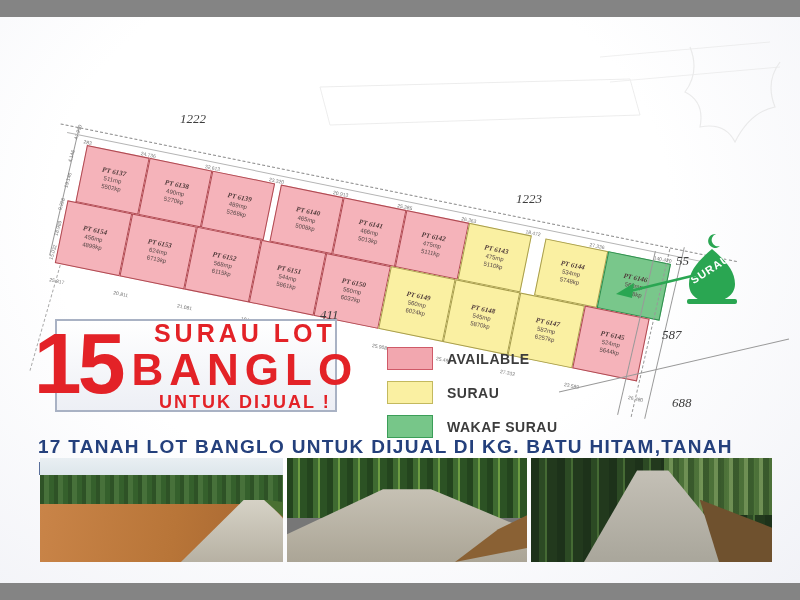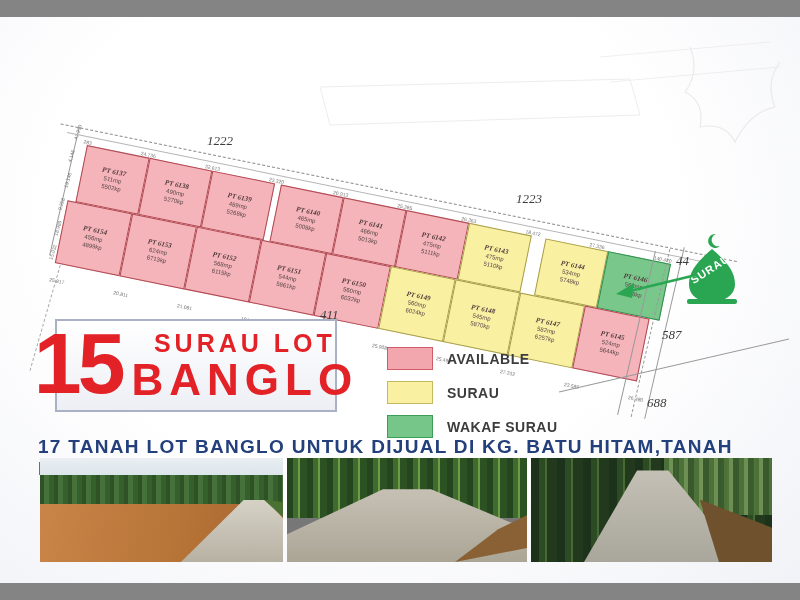--- a/index.html
+++ b/index.html
@@ -243,46 +243,47 @@
           <span>26.480</span>
         </div>
     </div>
 
     <div class="r-line" style="left:636px;top:232px;height:168px;transform:rotate(13deg);"></div>
     <div class="r-dash" style="left:650px;top:230px;height:172px;transform:rotate(13deg);"></div>
     <div class="r-line" style="left:664px;top:228px;height:176px;transform:rotate(13deg);"></div>
     <div class="x-line" style="left:556px;top:348px;width:236px;transform:rotate(-13deg);"></div>
 
     <div id="road-labels">
-        <span class="road-label" style="left: 207px; top: 94px; margin-top: 22px;">1222</span>
+        <span class="road-label" style="left: 180px; top: 94px;">1222</span>
         <span class="road-label" style="left: 516px; top: 174px;">1223</span>
         <span class="road-label" style="left: 320px; top: 290px;">411</span>
-        <span class="road-label" style="left: 676px; top: 236px;">44</span>
+        <span class="road-label" style="left: 676px; top: 236px;">55</span>
         <span class="road-label" style="left: 662px; top: 310px; text-align: right;">587</span>
-        <span class="road-label" style="left: 647px; top: 378px;">688</span>
+        <span class="road-label" style="left: 672px; top: 378px;">688</span>
       </div>
 
     <div class="surau-wrap">
       <svg width="68" height="72" viewBox="0 0 68 72">
         <path d="M38,1 a7,7 0 1 0 4,12 a5.5,5.5 0 1 1 -4,-12 Z" fill="#2aa652"></path>
         <path d="M33,10 L34,16 C20,28 11,38 11,51 C11,63 21,69 33,69 C45,69 57,63 57,51 C57,38 48,28 34,16 Z" fill="#2aa652"></path>
         <rect x="9" y="66" width="50" height="5" rx="2" fill="#2aa652"></rect>
       </svg>
       <span class="surau-text">SURAU</span>
     </div>
     <svg class="surau-arrow" viewBox="0 0 92 36">
       <line x1="88" y1="10" x2="22" y2="26" stroke="#2aa652" stroke-width="2.5"></line>
       <polygon points="8,29 26,18 24,33" fill="#2aa652"></polygon>
     </svg>
 
     <div class="title-box">
       <div class="title-num">15</div>
       <div class="title-lines">
         <span class="title-l1">SURAU LOT</span>
         <span class="title-l2">BANGLO</span>
+        <span class="title-l3">UNTUK DIJUAL !</span>
       </div>
     </div>
 
     <div class="legend" id="legend">
         <div class="legend-row">
           <span class="legend-swatch" style="background: rgb(242, 167, 175); border-color: rgb(207, 90, 104);"></span>
           <span class="legend-label">AVAILABLE</span>
         </div>
         <div class="legend-row">
           <span class="legend-swatch" style="background: rgb(250, 240, 162); border-color: rgb(195, 185, 94);"></span>

